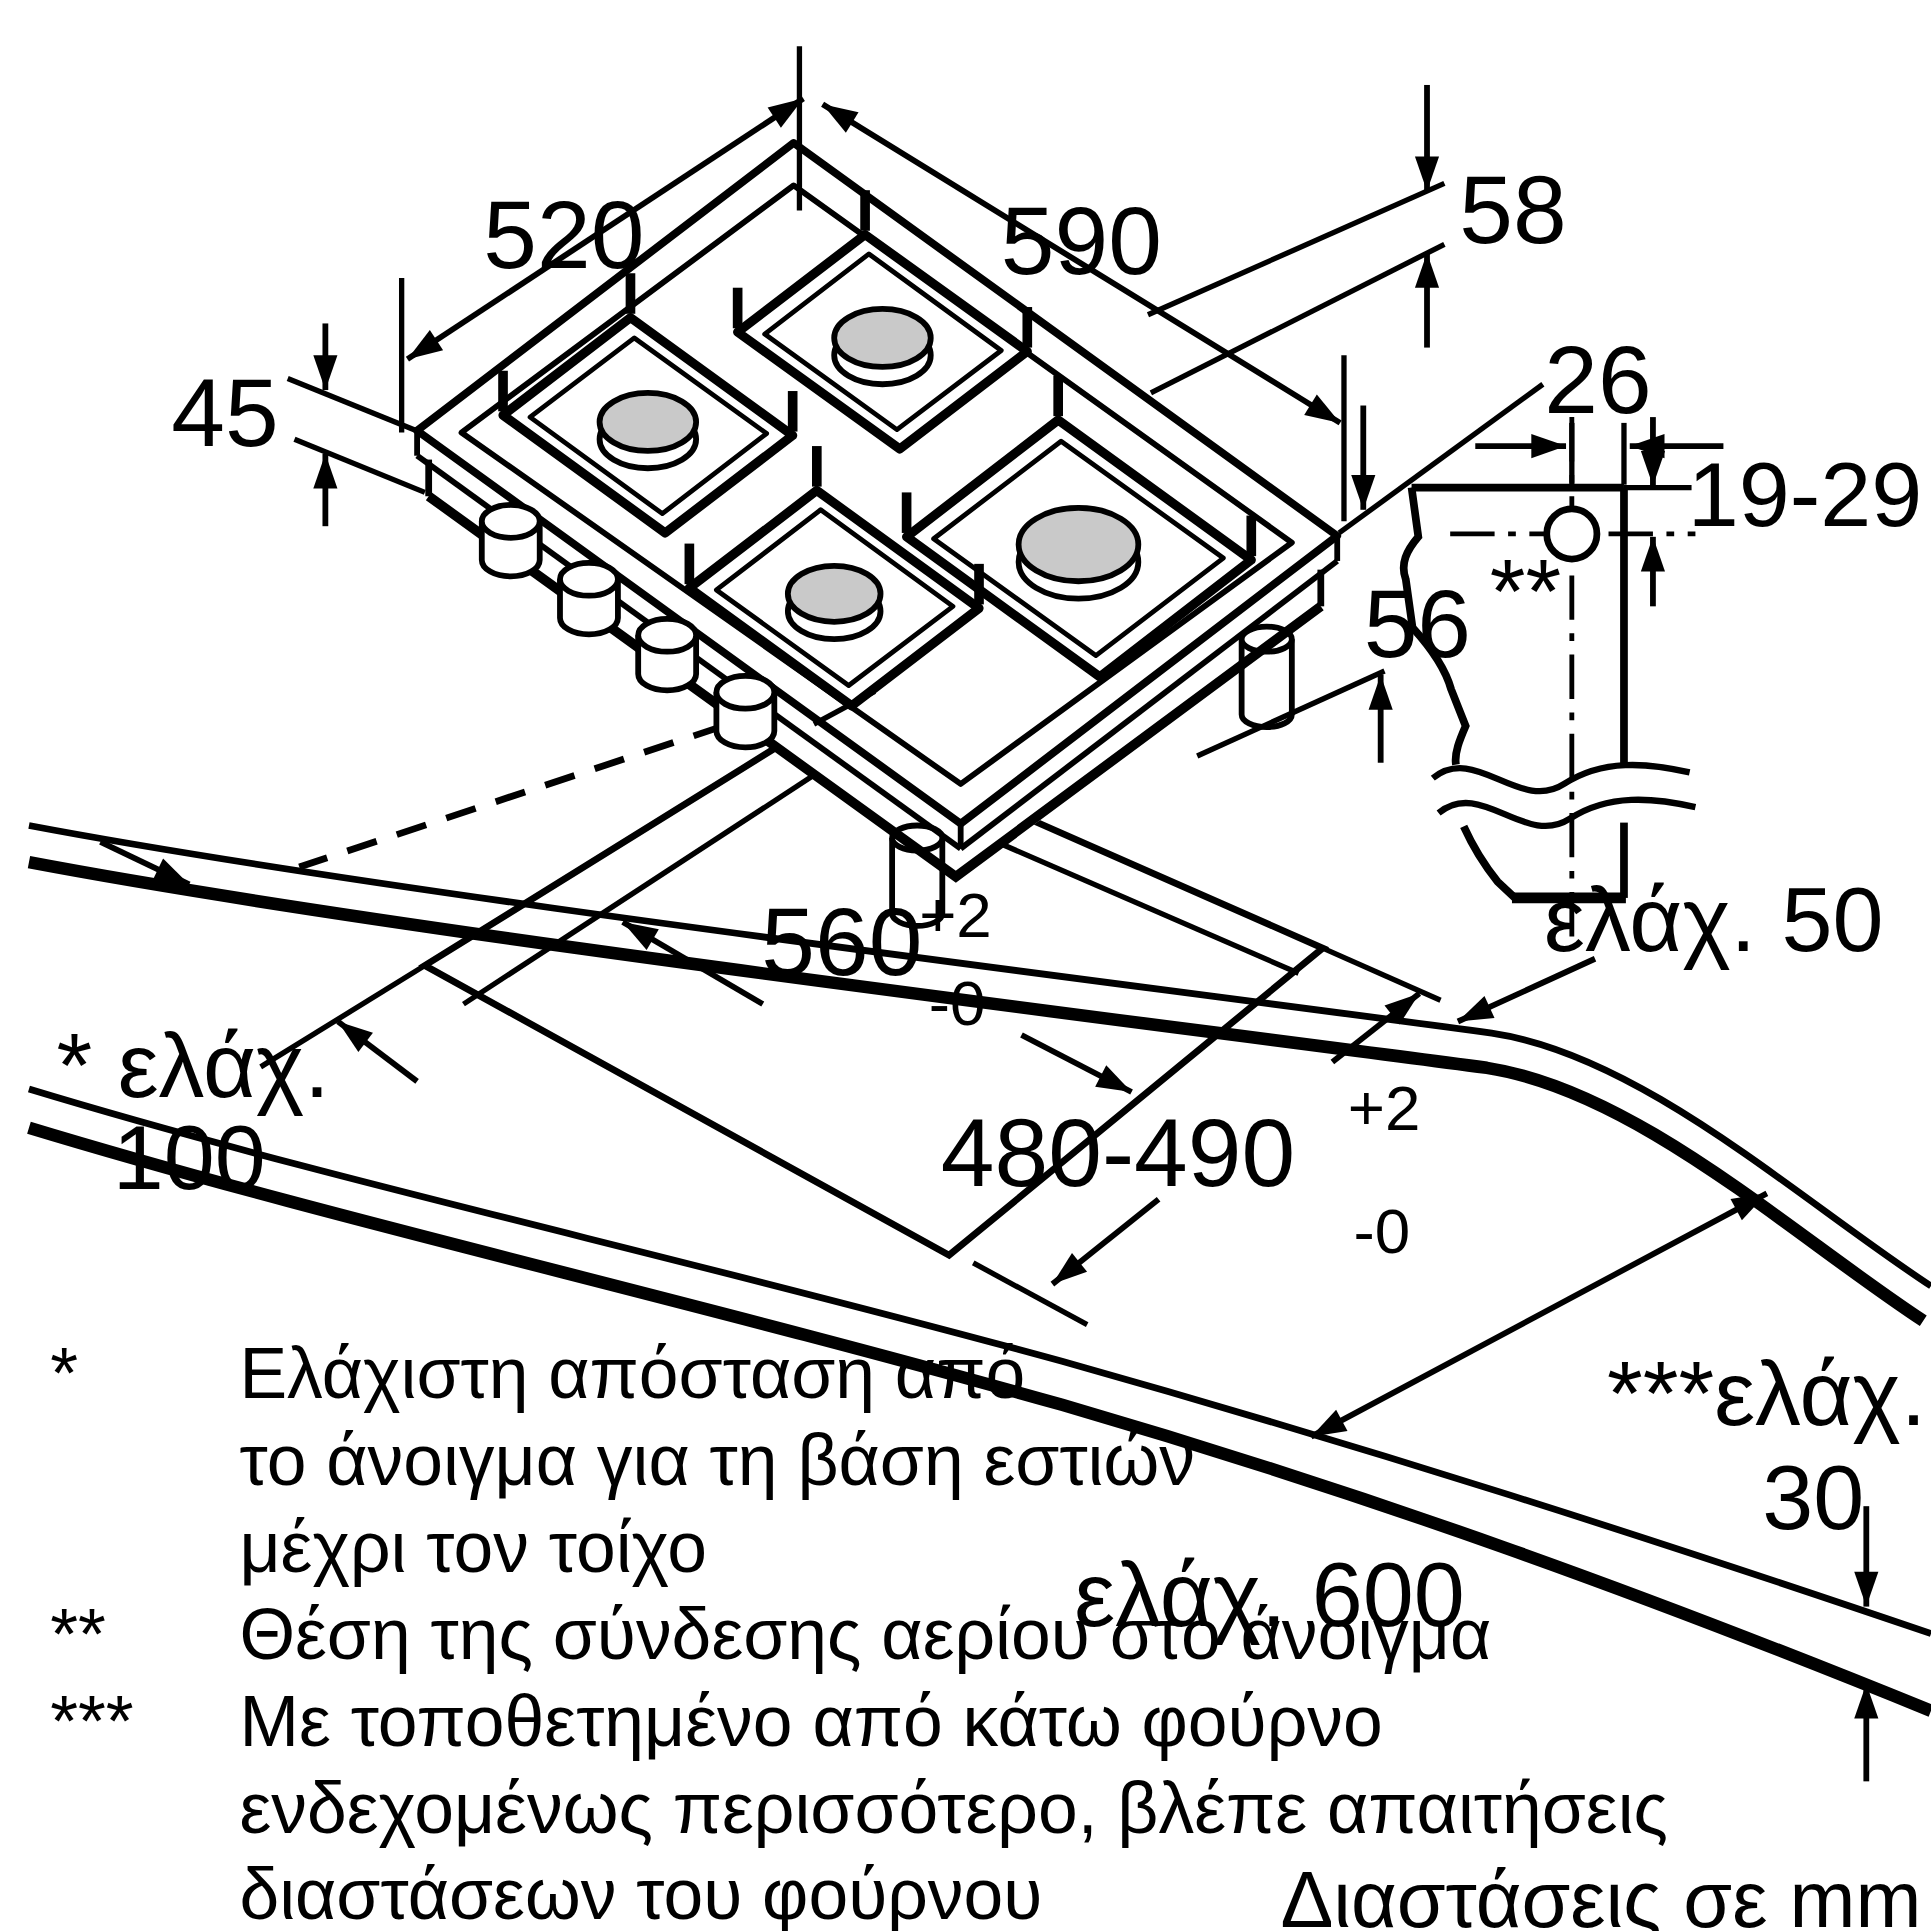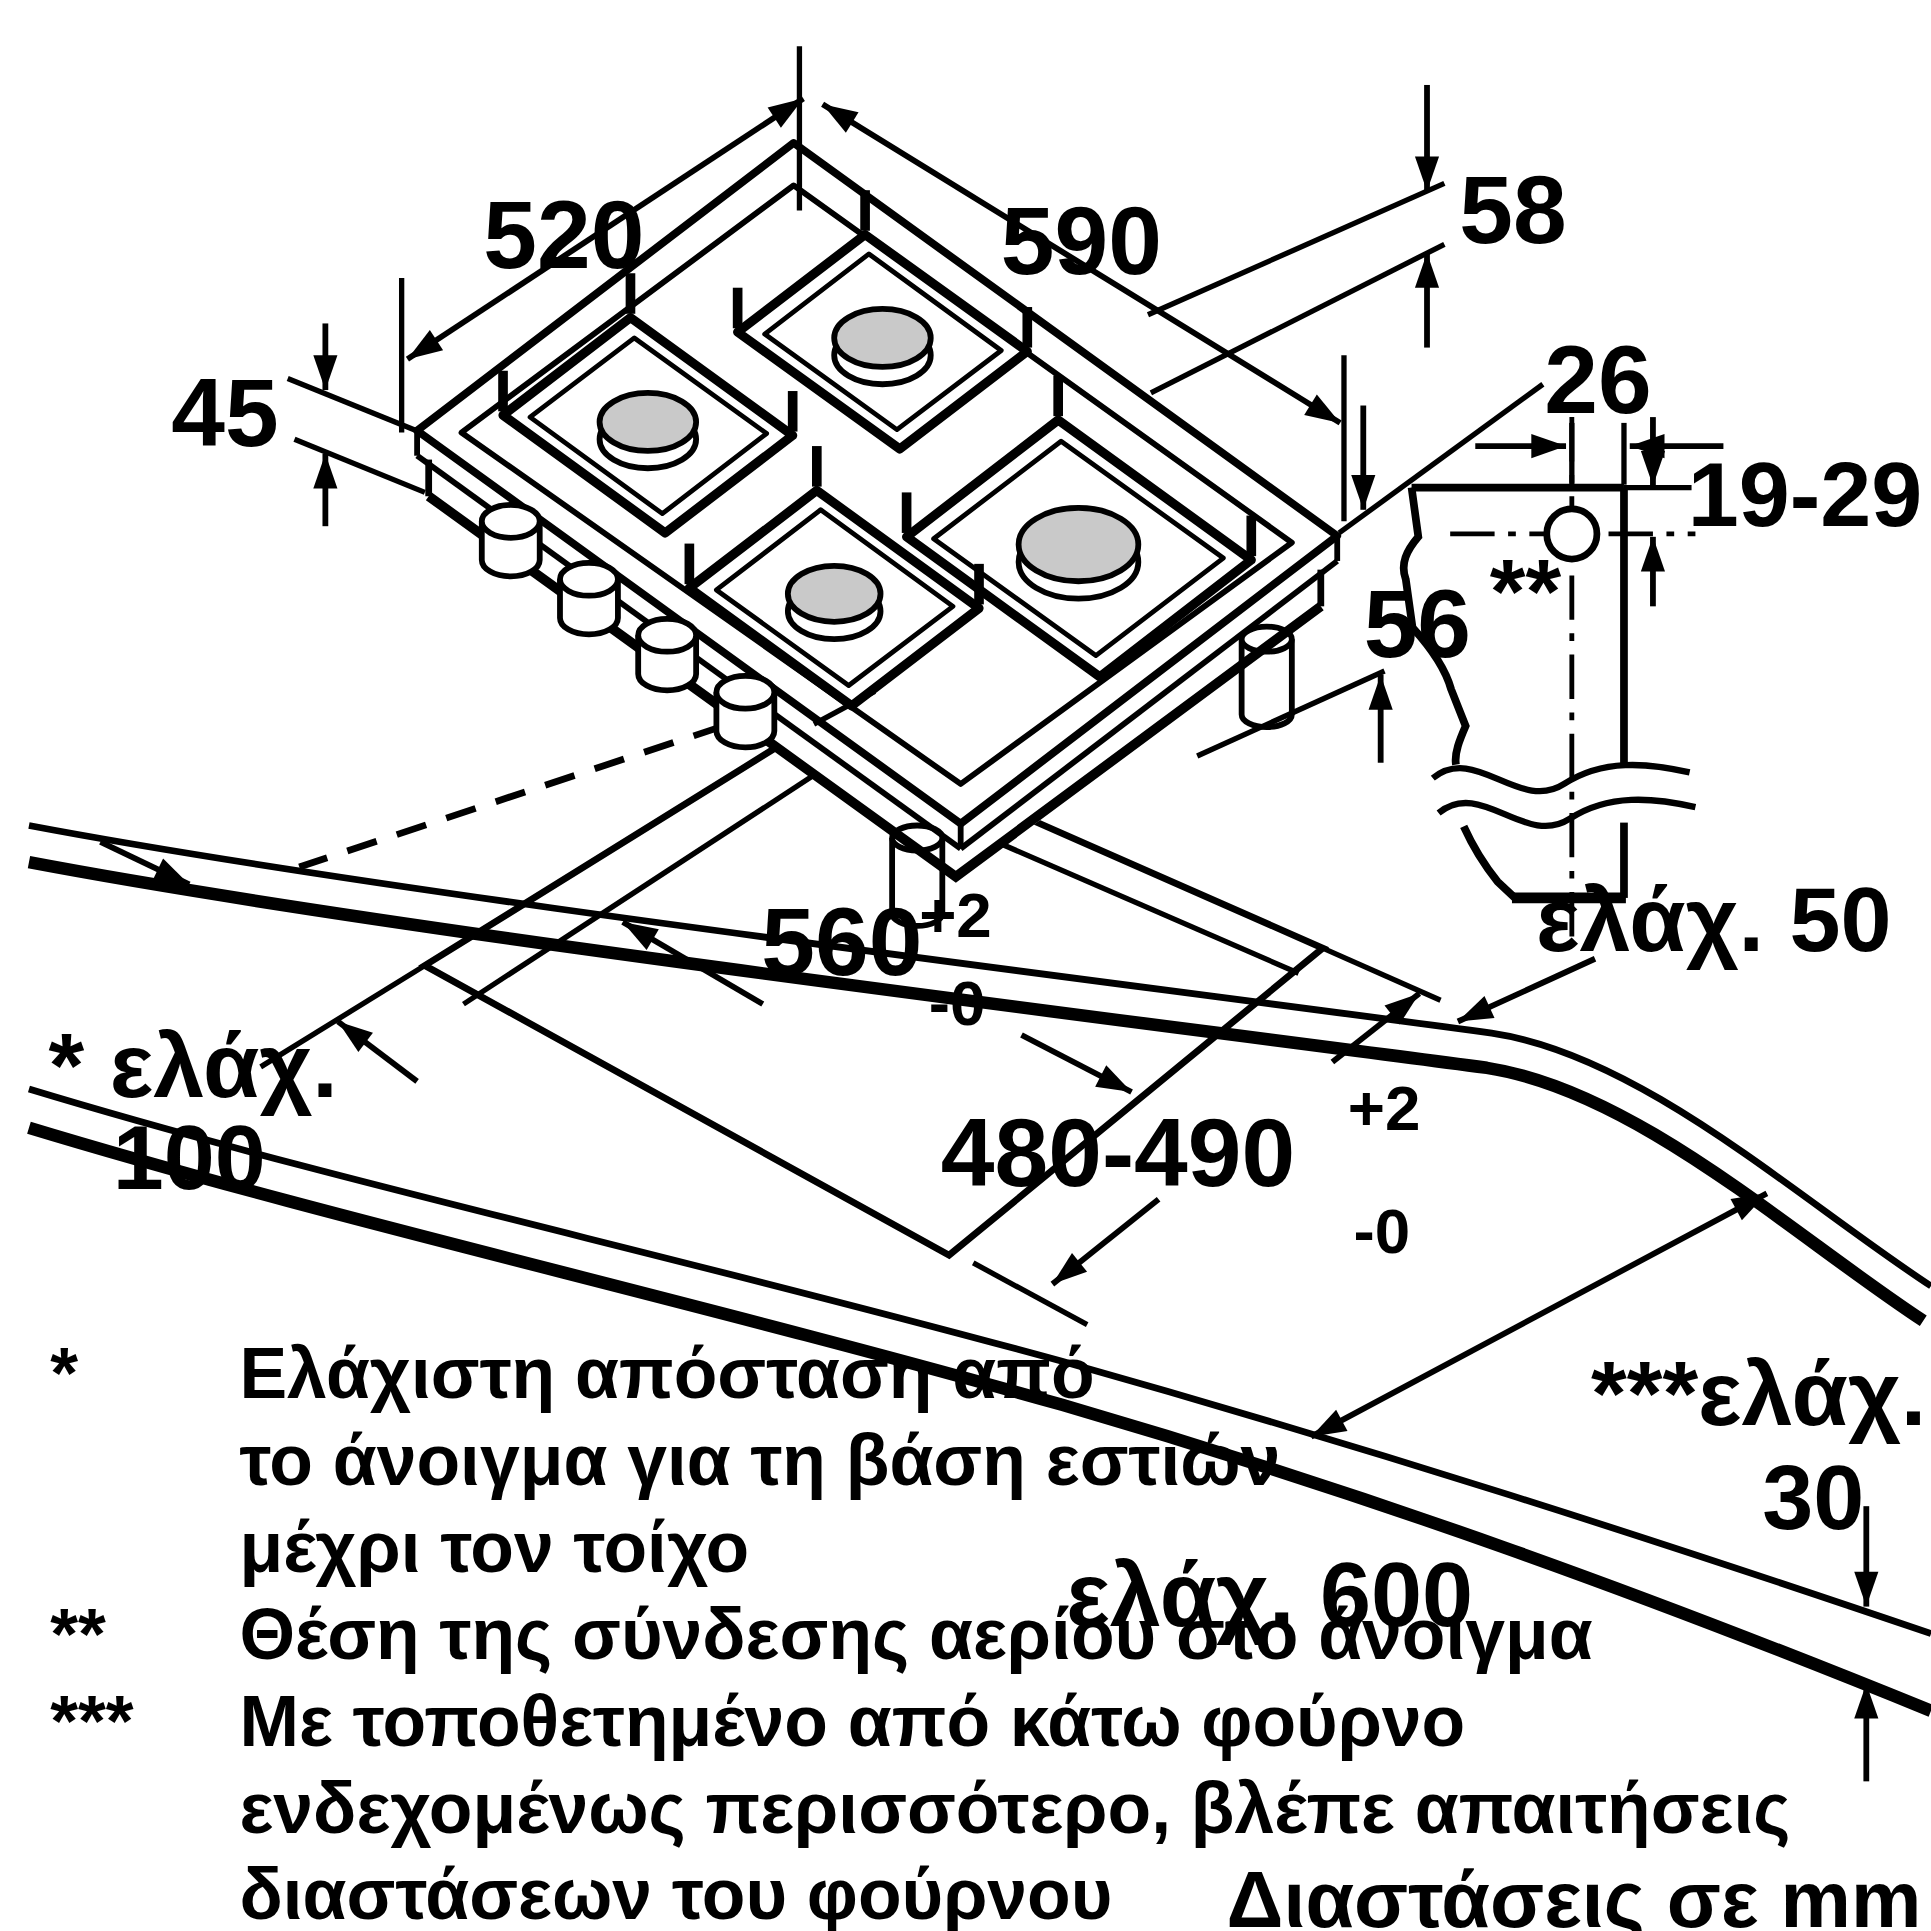--- a/index.html
+++ b/index.html
@@ -1,16 +1,16 @@
 <!DOCTYPE html>
 <html><head>
 <meta charset="utf-8">
 <style>
   html,body{margin:0;padding:0;background:#ffffff;}
-  .stage{width:1931px;height:1931px;position:relative;background:#fff;overflow:hidden;font-weight:bold;}
+  .stage{width:1931px;height:1931px;position:relative;background:#fff;overflow:hidden;}
   svg{display:block;}
   text{font-family:"Liberation Sans","DejaVu Sans",sans-serif;fill:#000;}
   .dimnum{font-size:100px;}
   .dimnum95{font-size:95px;}
   .tol{font-size:66px;}
   .note{font-size:74px;}
   .units{font-size:82px;}
   .mid{text-anchor:middle;}
   .end{text-anchor:end;}
 </style>

